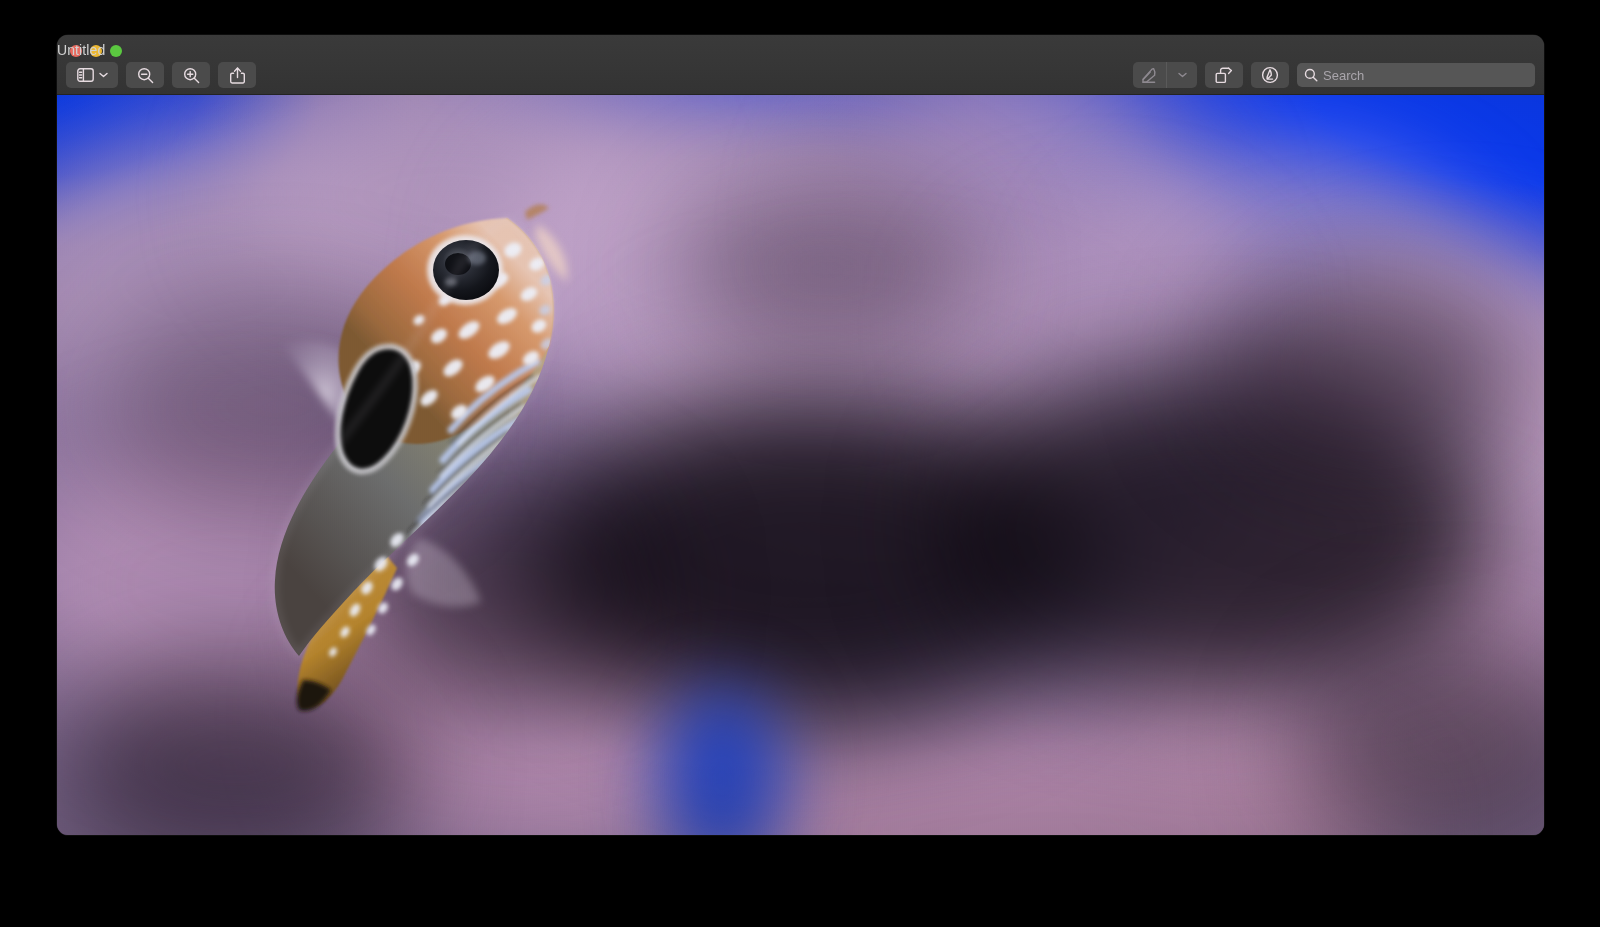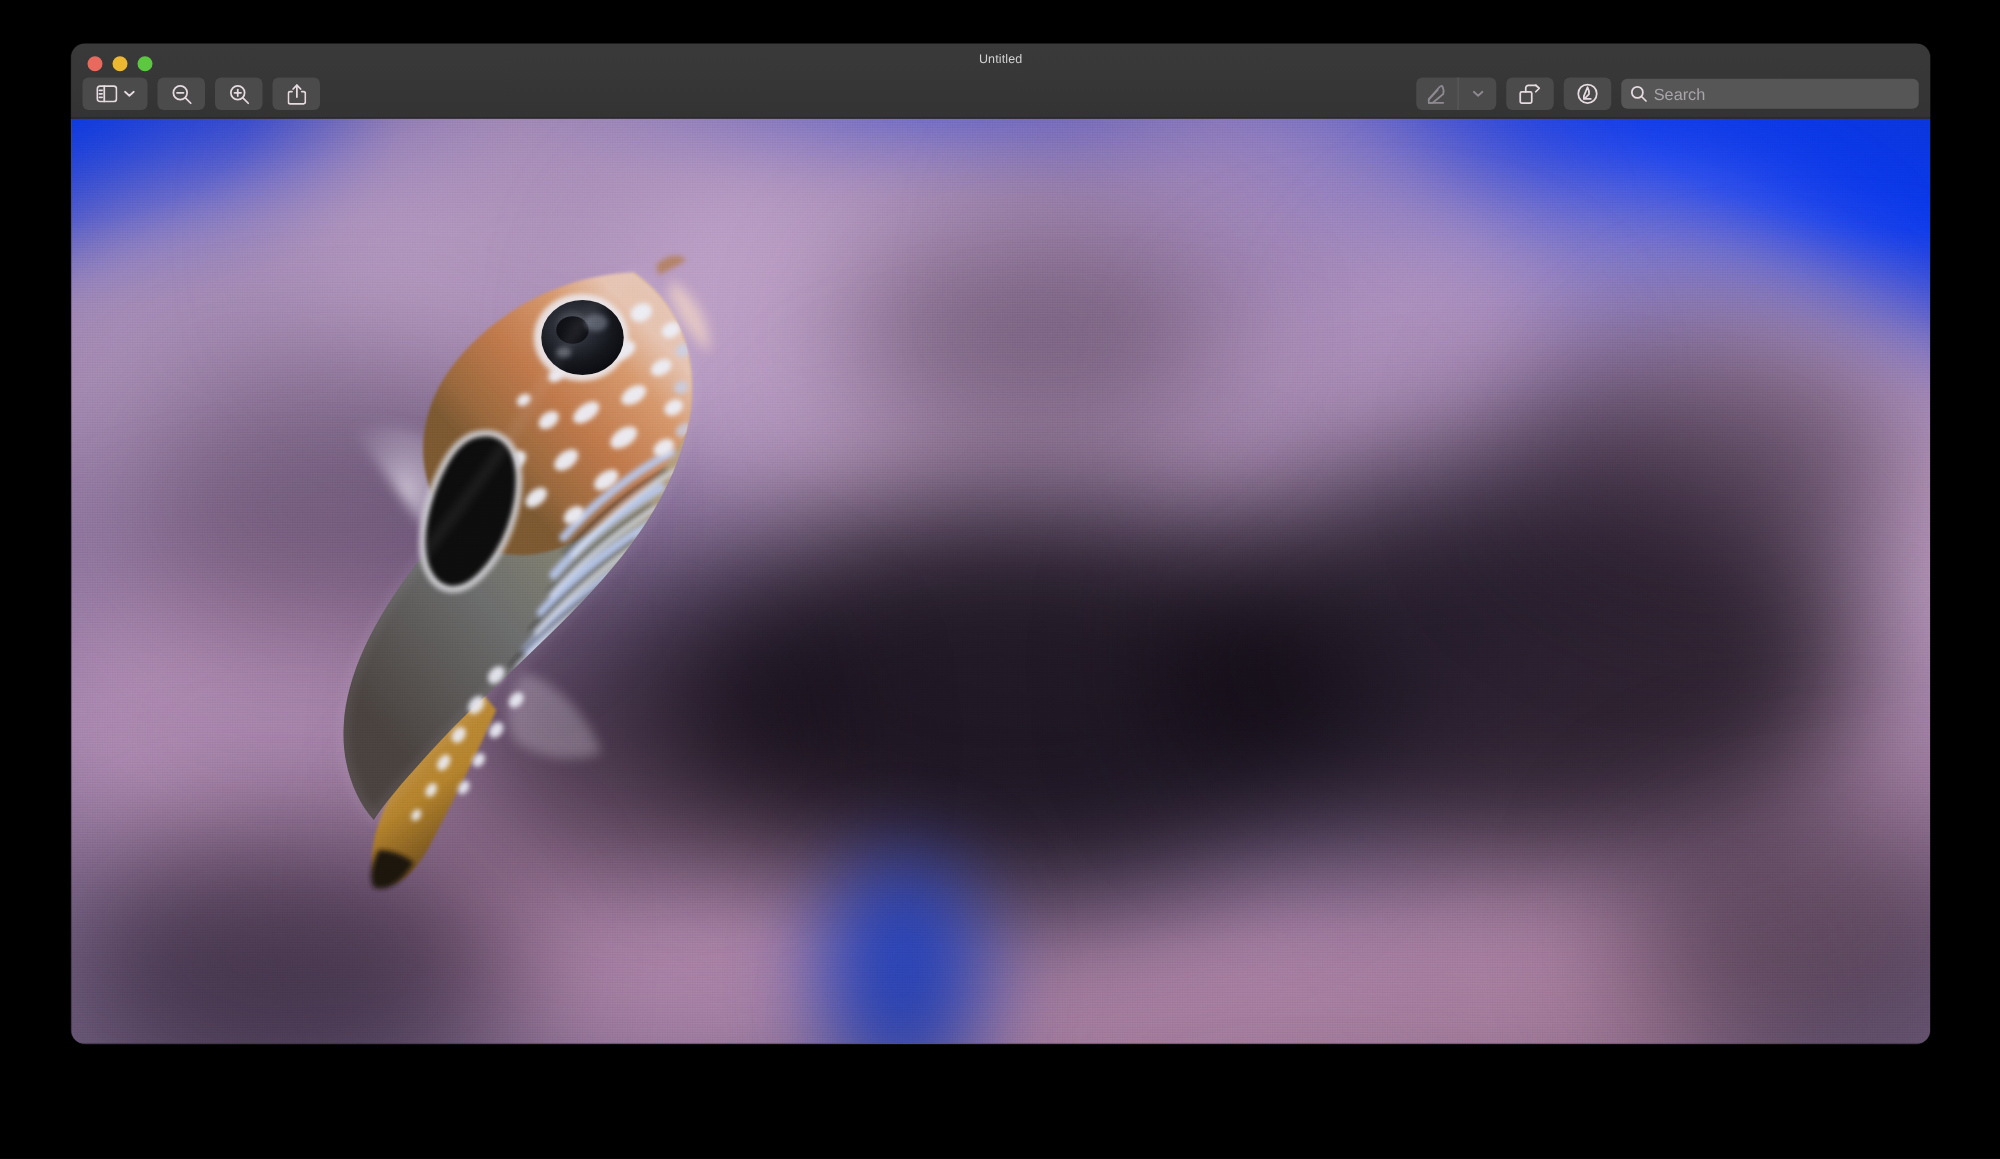--- a/index.html
+++ b/index.html
@@ -58,23 +58,23 @@
     display: block;
   }
   .light.close   { background: #e8695e; }
   .light.minimize{ background: #ecb731; }
   .light.zoom    { background: #5bc840; }
 
   #window-title {
     position: absolute;
     left: 0; right: 0;
     top: 7px;
-    text-align: center;
+    text-align: left;
     color: #d2d2d2;
-    font-size: 10px;
+    font-size: 14px;
     letter-spacing: 0.1px;
     pointer-events: none;
   }
 
   
   #toolbar-left {
     position: absolute;
     left: 9px;
     top: 27px;
     display: flex;

